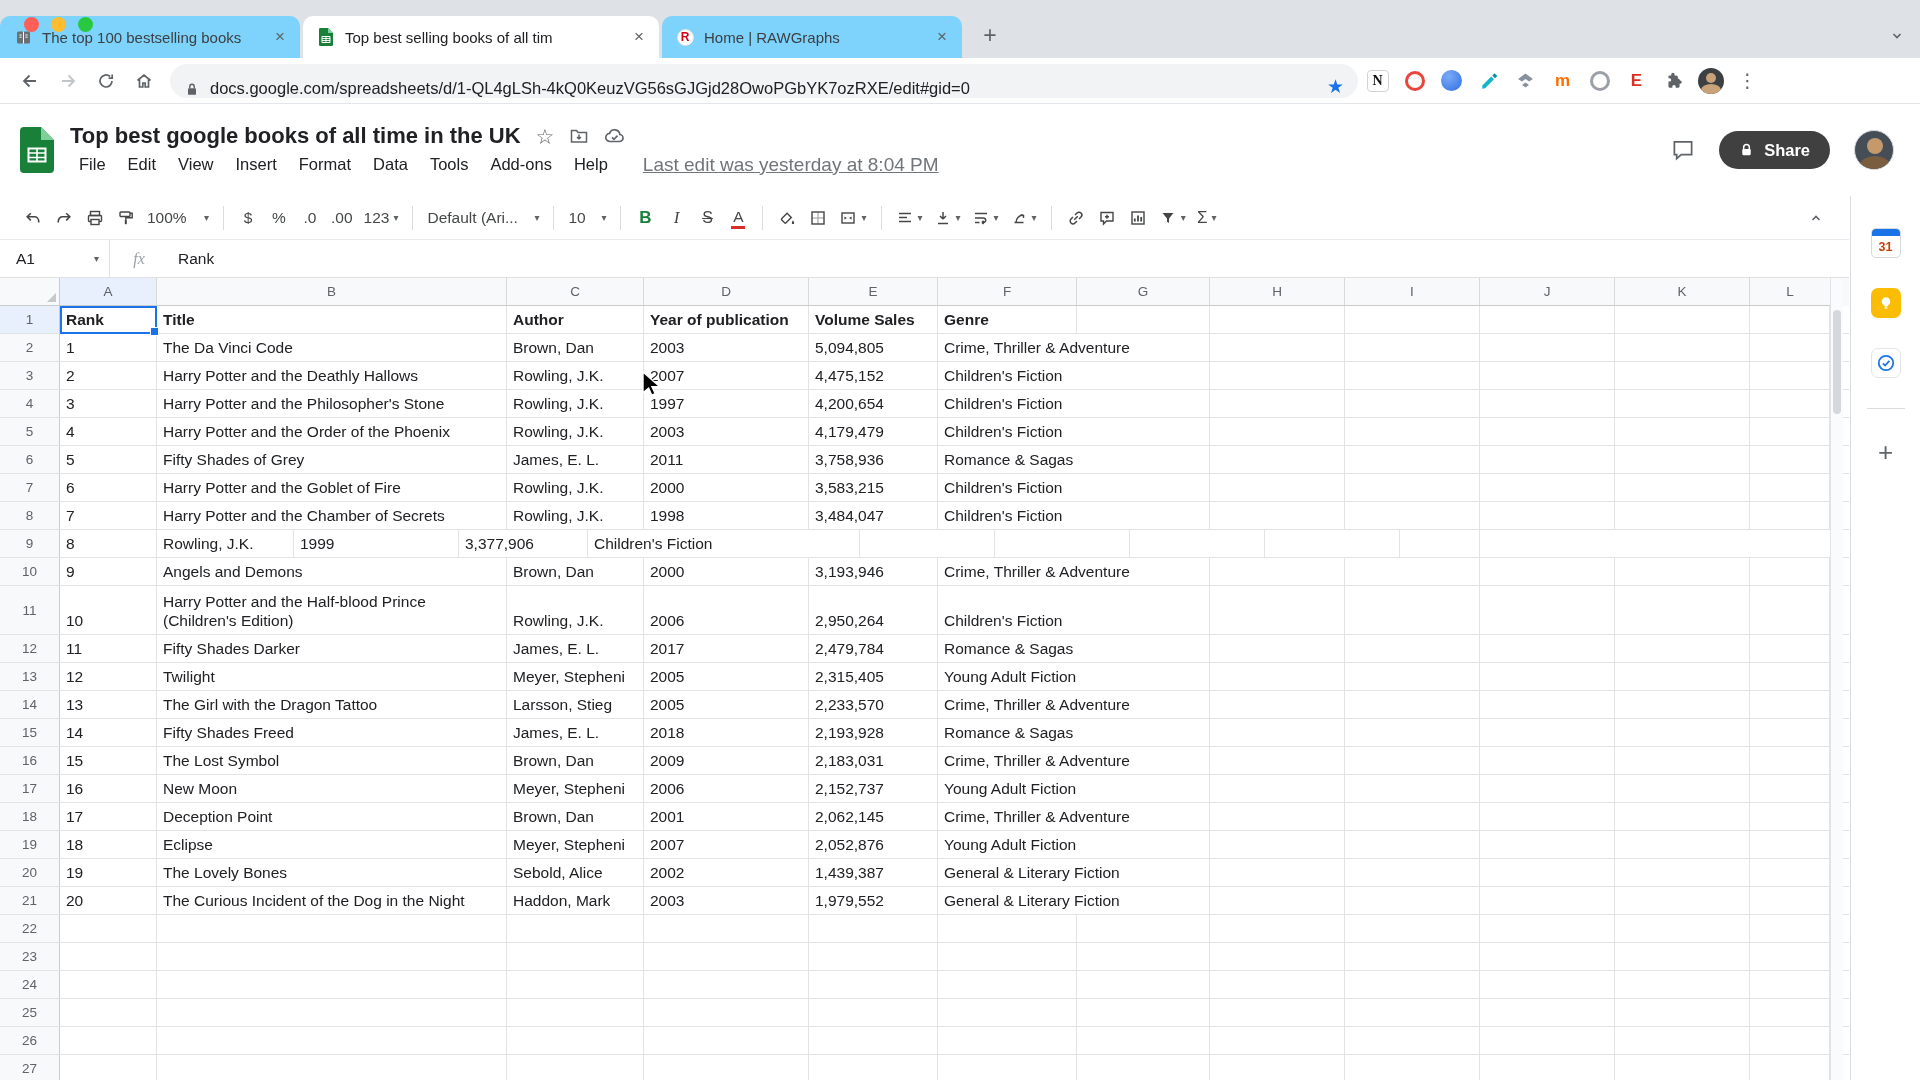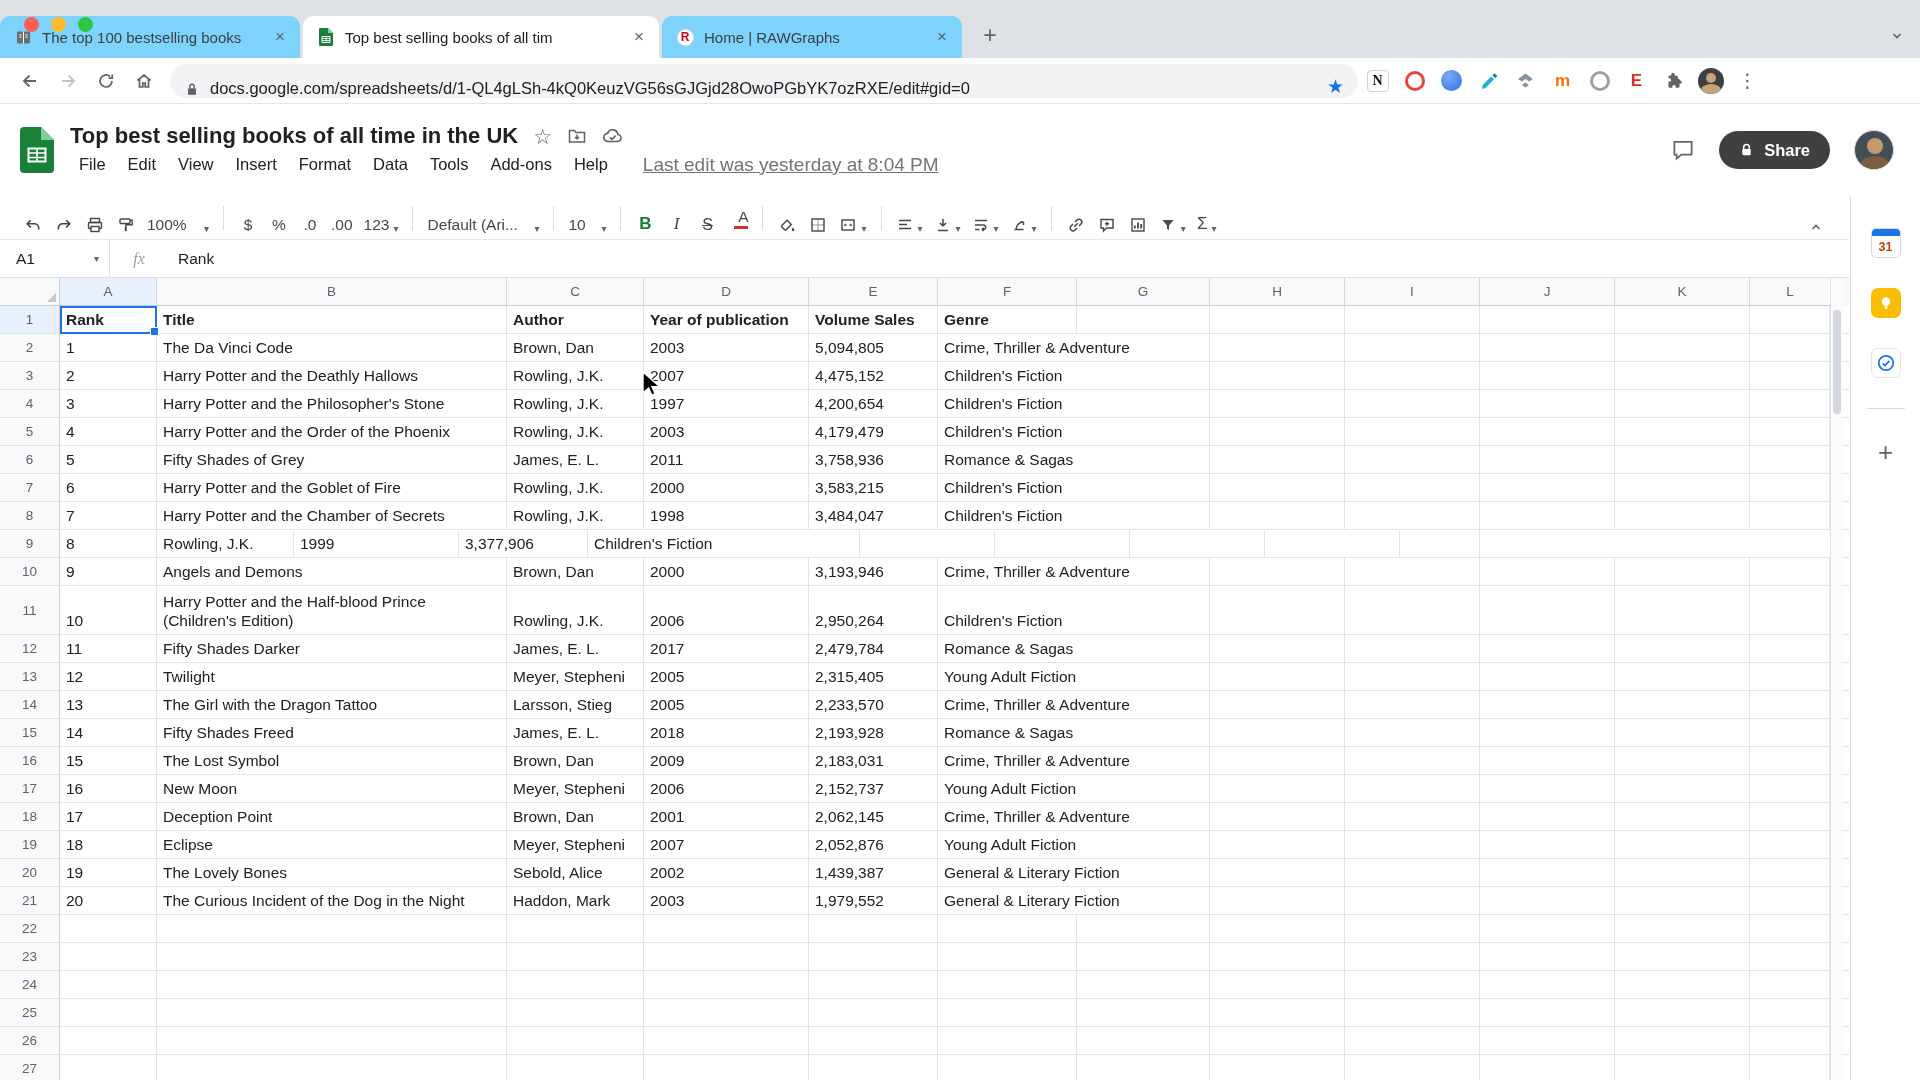--- a/index.html
+++ b/index.html
@@ -55,21 +55,21 @@
   .menu-item { padding:3px 9px; border-radius:4px; font-size:16.5px; color:#202124; }
   .last-edit { margin-left:26px; color:#70757a; text-decoration:underline; font-size:19px; white-space:nowrap; }
   .header-right { display:flex; align-items:center; gap:24px; margin-left:20px; }
   .share-btn { height:38px; border-radius:19px; background:#404040; color:#fff; display:flex; align-items:center; gap:10px; padding:0 20px; font-size:16.5px; font-weight:bold; }
   .header-avatar { width:40px; height:40px; border-radius:50%; background:#454d57; position:relative; overflow:hidden; border:1px solid #d8dade; }
   .header-avatar::before { content:""; position:absolute; left:12px; top:7px; width:16px; height:16px; border-radius:50%; background:#c49a6c; }
   .header-avatar::after { content:""; position:absolute; left:5px; top:25px; width:30px; height:18px; border-radius:50%; background:#7a5c3e; }
 
   
   .toolbar { height:44px; width:1849px; display:flex; align-items:center; padding:0 18px; border-bottom:1px solid #e8eaed; color:#444746; gap:1px; }
-  .tb { height:32px; min-width:30px; display:flex; align-items:flex-end; justify-content:center; border-radius:4px; padding:0 5px; font-size:15.5px; color:#444746; }
+  .tb { height:32px; min-width:30px; display:flex; align-items:center; justify-content:center; border-radius:4px; padding:0 5px; font-size:15.5px; color:#444746; }
   .caret { font-size:10px; color:#5f6368; margin-left:4px; line-height:1; }
   .tb-sep { width:1px; height:24px; background:#dadce0; margin:0 8px; flex:none; }
   .tb-zoom { width:72px; justify-content:space-between; }
   .tb-font { width:122px; justify-content:space-between; white-space:nowrap; overflow:hidden; }
   .tb-size { width:48px; justify-content:space-between; }
   .tb-bold { font-weight:bold; font-size:17px; color:#188038; }
   .tb-italic { font-style:italic; font-family:"Liberation Serif",serif; font-size:17px; }
   .tb-strike { text-decoration:line-through; font-size:16px; }
   .tb-color { flex-direction:column; line-height:1; gap:2px; padding-top:3px; }
   .tb-color .bar { width:14px; height:3px; background:#d93025; }
@@ -251,21 +251,21 @@
     <span>
       <svg width="34" height="46" viewBox="0 0 34 46">
           <path d="M21 0H4a4 4 0 0 0-4 4v38a4 4 0 0 0 4 4h26a4 4 0 0 0 4-4V13z" fill="#188038"></path>
           <path d="M21 0l13 13H21z" fill="#7fcf9b"></path>
           <path d="M8.5 21.5h17v13h-17z" fill="none" stroke="#fff" stroke-width="2"></path>
           <path d="M8.5 26h17M8.5 30.5h17M17 21.5v13" stroke="#fff" stroke-width="1.6"></path>
         </svg>
     </span>
     <div class="title-col">
       <div class="title-row">
-        <span class="doc-title">Top best selling books of all time in the UK</span>
+        <span class="doc-title">Top best google books of all time in the UK</span>
         <span class="doc-star">☆</span>
         <span>
           <svg width="20" height="20" viewBox="0 0 20 20">
               <path d="M2.5 4.5h5L9 6.5h8.5V16h-15z" stroke="#5f6368" stroke-width="1.5" fill="none"></path>
               <path d="M10 8.5v4.5m0 0l-2-2m2 2l2-2" stroke="#5f6368" stroke-width="1.5" fill="none"></path>
             </svg>
         </span>
         <span>
           <svg width="22" height="20" viewBox="0 0 20 18">
               <path d="M5.5 14a3.7 3.7 0 0 1-.4-7.4 4.8 4.8 0 0 1 9.3 1A3.2 3.2 0 0 1 13.8 14z" stroke="#5f6368" stroke-width="1.5" fill="none"></path>

